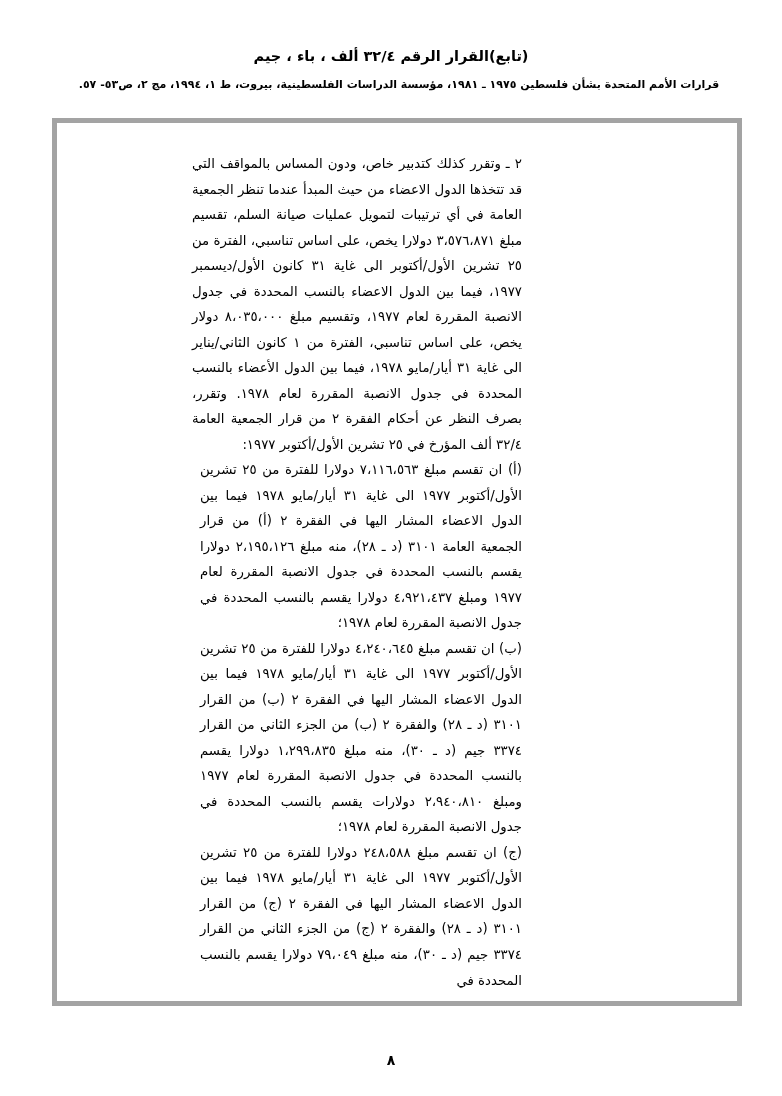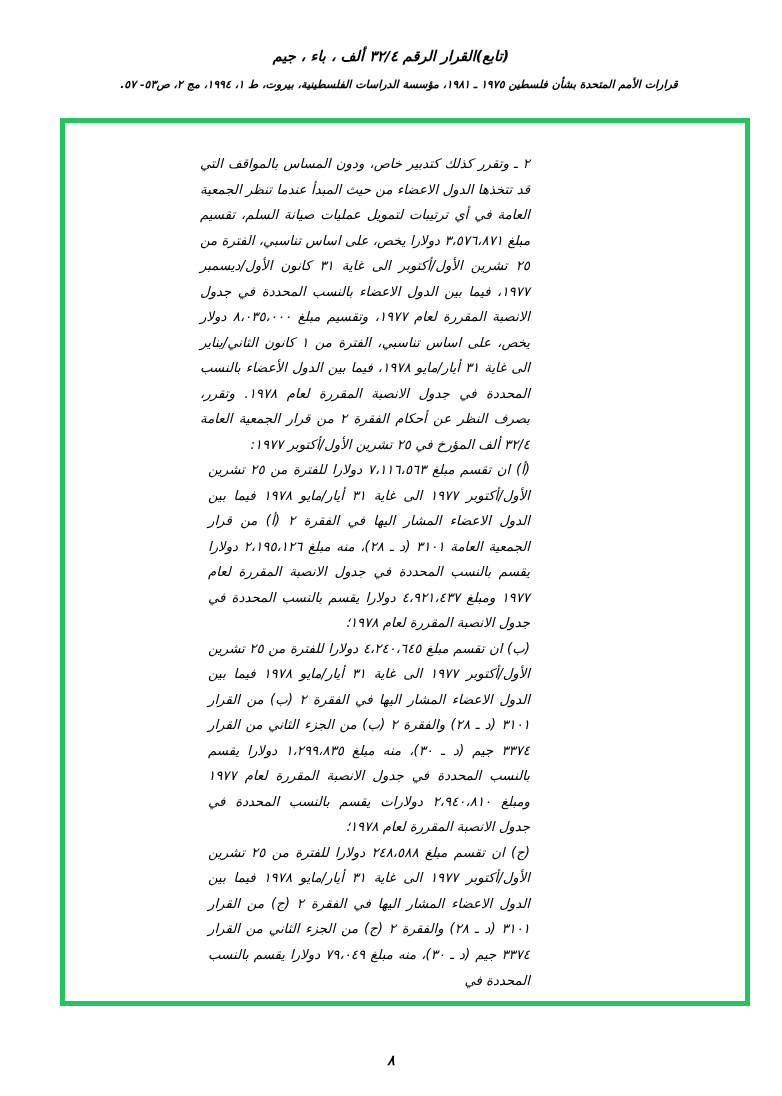--- a/index.html
+++ b/index.html
@@ -13,21 +13,20 @@
     position: relative;
     font-family: "DejaVu Sans", "Liberation Sans", sans-serif;
     color: #000000;
     overflow: hidden;
   }
   .page {
     width: 782px;
     height: 1096px;
     position: relative;
     box-sizing: border-box;
-    font-style: italic;
   }
   .header {
     text-align: center;
     padding-top: 46px;
   }
   .header-title {
     font-size: 14.5px;
     font-weight: bold;
     letter-spacing: 0px;
     direction: rtl;
@@ -37,24 +36,24 @@
     font-size: 11px;
     font-weight: bold;
     direction: rtl;
     margin-top: 11px;
     line-height: 1.4;
     margin-left: 16px;
   }
   .frame {
     position: absolute;
     top: 118px;
-    left: 60px;
+    left: 52px;
     width: 690px;
     height: 888px;
-    border: 5px solid #22c55e;
+    border: 5px solid #a3a3a3;
     box-sizing: border-box;
     background: #ffffff;
     padding-left: 32px;
   }
   .content {
     position: absolute;
     top: 28px;
     right: 215px;
     width: 330px;
     direction: rtl;

